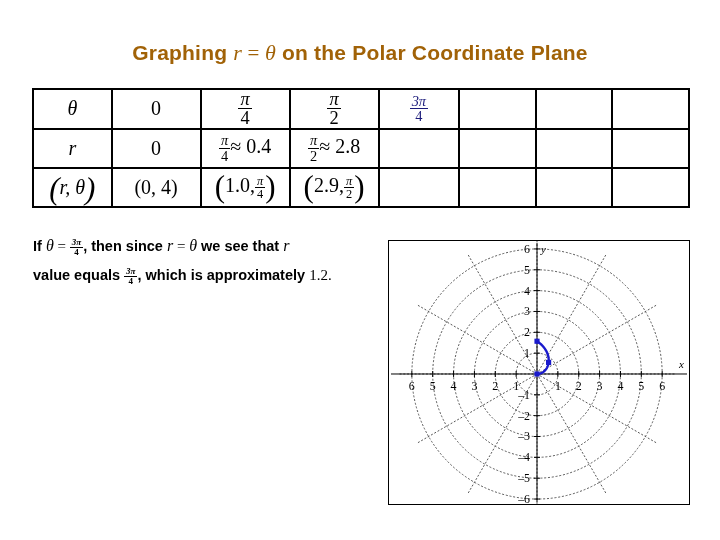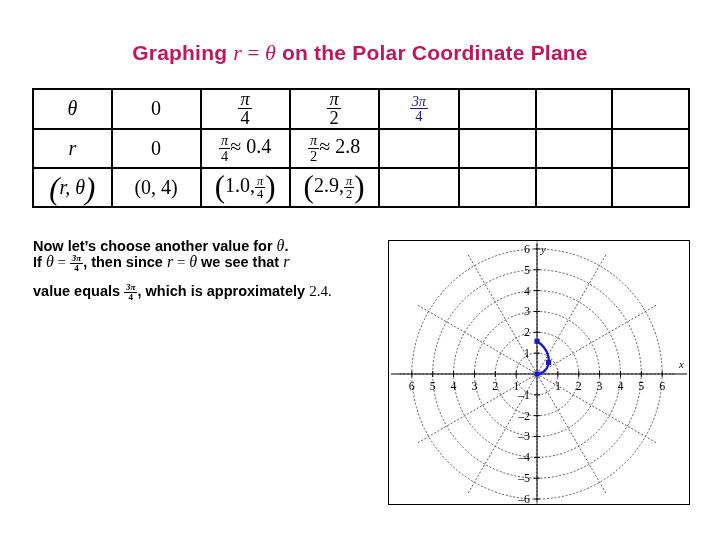--- a/index.html
+++ b/index.html
@@ -4,21 +4,21 @@
 <style>
   html,body{margin:0;padding:0;}
   body{
     width:720px;height:540px;background:#ffffff;
     font-family:"Liberation Sans", sans-serif;
     overflow:hidden;position:relative;
   }
   
   #title{
     position:absolute;left:0;top:40px;width:720px;text-align:center;
-    font-size:21px;font-weight:bold;color:#be185d;
+    font-size:21px;font-weight:bold;color:#a16207;
     letter-spacing:.2px;white-space:nowrap;
   }
   #title .mathvar{font-family:"Liberation Serif",serif;font-style:italic;font-weight:normal;font-size:22px;}
   #title .mathop{font-family:"Liberation Serif",serif;font-style:normal;font-weight:normal;font-size:21px;}
   
   #datatable{
     position:absolute;left:32px;top:88px;width:658px;
     border-collapse:collapse;table-layout:fixed;
   }
   #datatable td{
@@ -127,24 +127,23 @@
       </td>
       <td></td>
       <td></td>
       <td></td>
       <td></td>
     </tr>
   </tbody>
 </table>
 
 <div id="prose">
-  <p id="p1"><span>Now let’s choose another value for </span><span class="mv">θ</span><span>.</span></p>
   <p id="p2">
     <span class="line"><span>If </span><span class="mv">θ</span><span class="mo"> = </span><span class="frac tiny"><span class="num it">3π</span><span class="den">4</span></span><span>, then since </span><span class="mv">r</span><span class="mo"> = </span><span class="mv">θ</span><span> we see that </span><span class="mv">r</span></span>
-    <span class="line"><span>value equals </span><span class="frac tiny"><span class="num it">3π</span><span class="den">4</span></span><span>, which is approximately </span><span class="mo">2.4</span><span class="mo">.</span></span>
+    <span class="line"><span>value equals </span><span class="frac tiny"><span class="num it">3π</span><span class="den">4</span></span><span>, which is approximately </span><span class="mo">1.2</span><span class="mo">.</span></span>
   </p>
 </div>
 
 <div id="plotbox">
   <svg id="plotsvg" viewBox="0 0 302 265" preserveAspectRatio="none">
     <g id="polar-grid" stroke="#555555" fill="none" stroke-width="1" stroke-dasharray="1.2 2.6" stroke-linecap="round">
         <circle cx="149" cy="134" r="21.00"></circle>
         <circle cx="149" cy="134" r="42.00"></circle>
         <circle cx="149" cy="134" r="63.00"></circle>
         <circle cx="149" cy="134" r="84.00"></circle>

